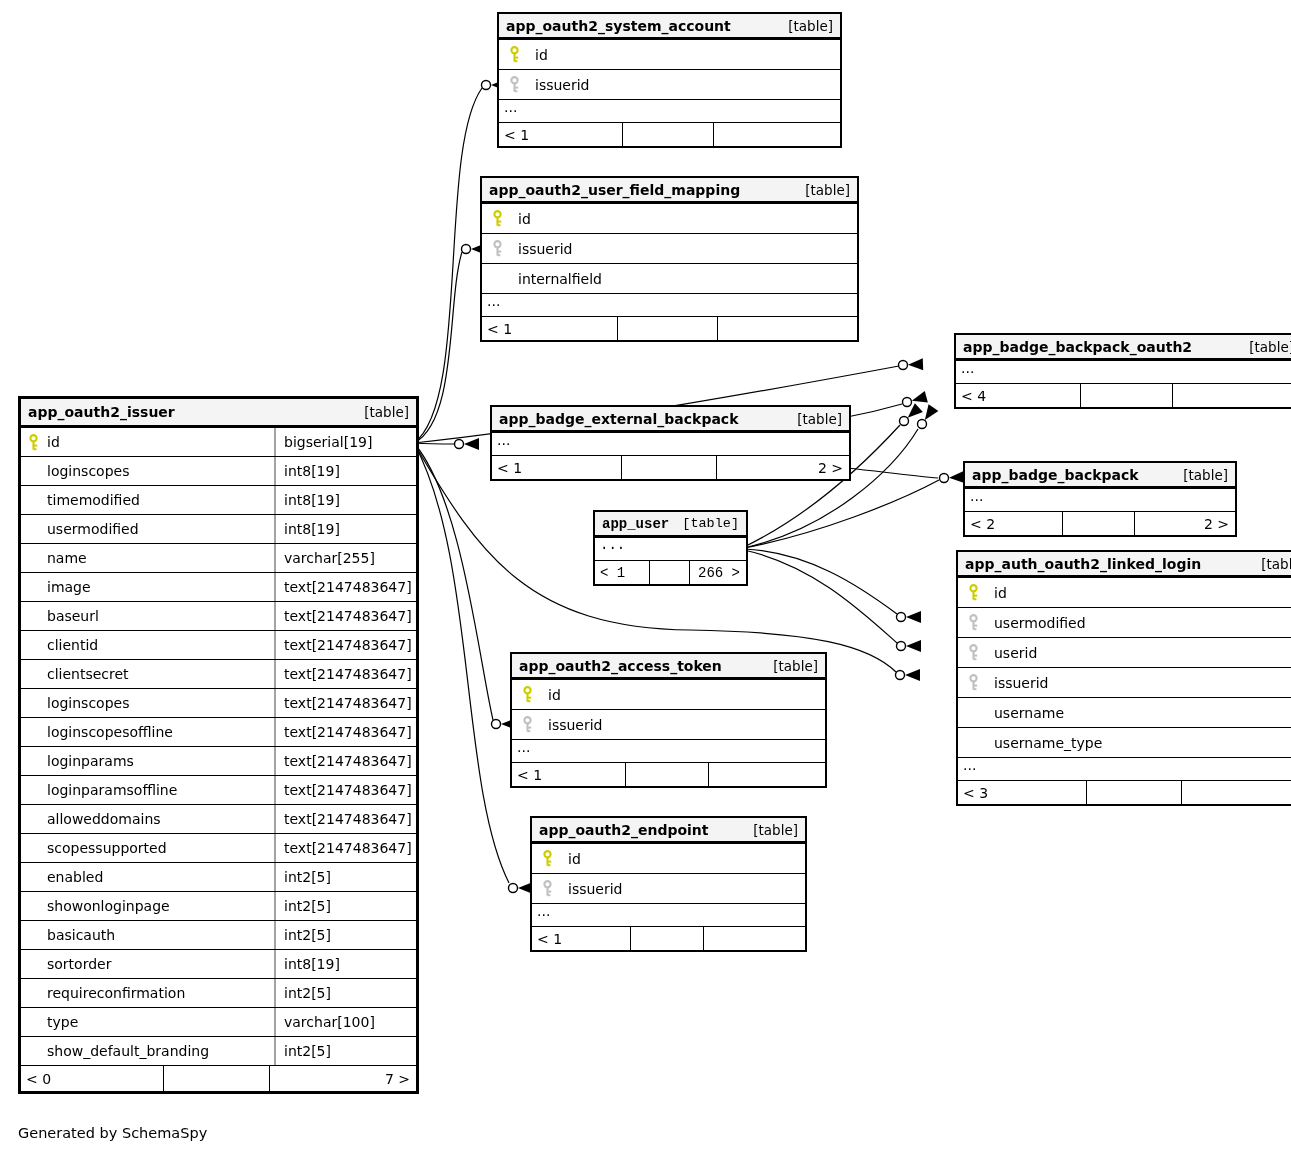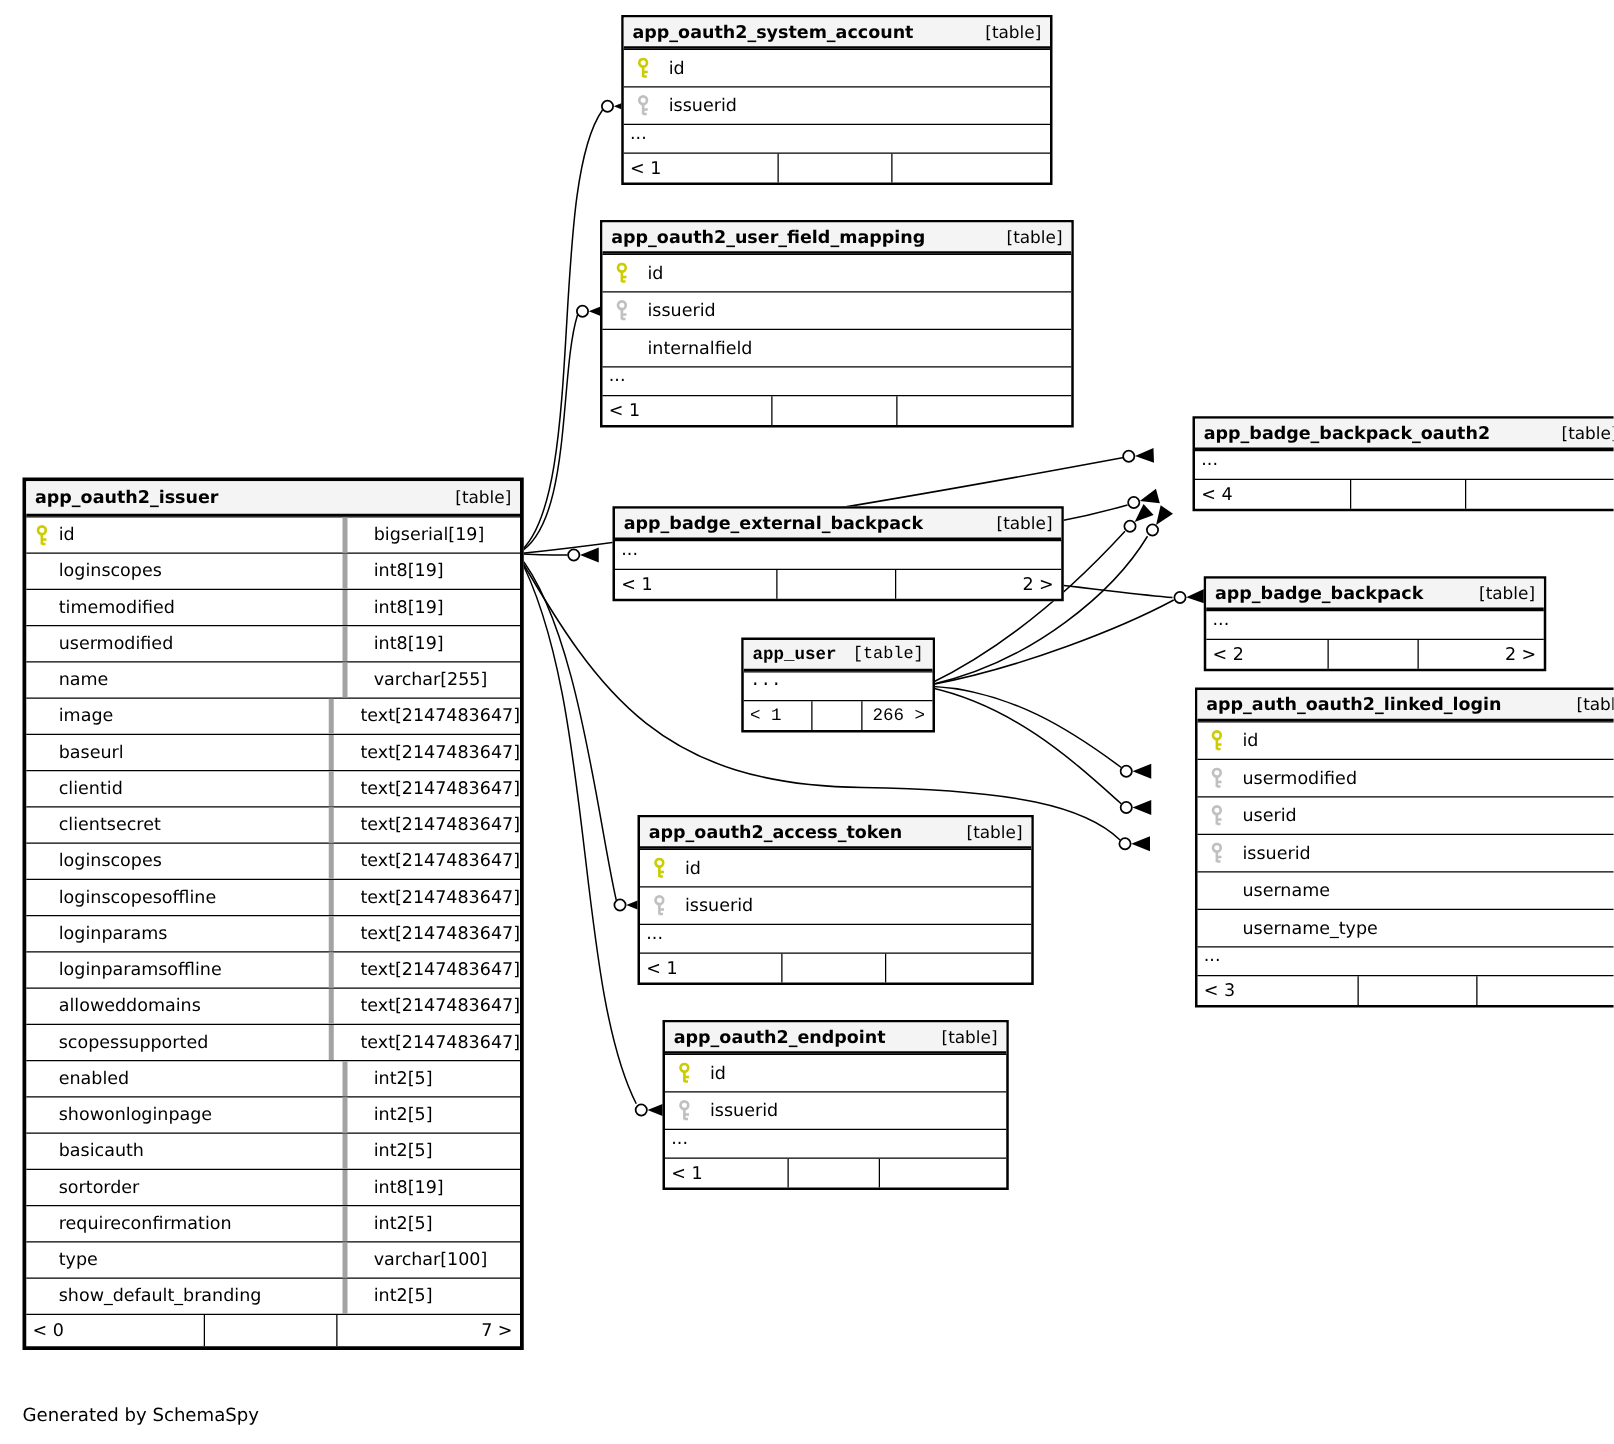--- a/index.html
+++ b/index.html
@@ -12,22 +12,22 @@
             padding:0 7px;border-bottom:2px solid #000;height:25px;box-sizing:border-box;}
   .t-header-main{height:28px;}
   .t-name{font-weight:bold;font-size:14px;white-space:nowrap;}
   .t-badge{font-size:13.5px;white-space:nowrap;margin-left:10px;}
   .t-row{display:flex;align-items:center;border-top:1px solid #000;height:30px;box-sizing:border-box;}
   .t-row:first-of-type{border-top:none;}
   .t-row-main{height:29px;}
   .icon-box{flex:0 0 36px;display:flex;align-items:center;padding-left:10px;box-sizing:border-box;}
   .icon-box-main{flex:0 0 26px;padding-left:7px;}
   .col-name{flex:1;white-space:nowrap;overflow:hidden;}
-  .col-type{flex:0 0 142px;border-left:4px solid #a3a3a3;align-self:stretch;display:flex;
-            align-items:center;padding-left:21px;box-sizing:border-box;white-space:nowrap;}
+  .col-type{flex:0 0 142px;border-left:2px solid #a3a3a3;align-self:stretch;display:flex;
+            align-items:center;padding-left:8px;box-sizing:border-box;white-space:nowrap;}
   .t-dots{border-top:1px solid #000;height:23px;box-sizing:border-box;padding-left:5px;
           display:flex;align-items:flex-start;line-height:15px;}
   .t-foot{display:flex;border-top:1px solid #000;height:24px;box-sizing:border-box;align-items:center;}
   .t-foot-main{height:26px;}
   .t-foot span{display:flex;align-items:center;height:100%;box-sizing:border-box;}
   .f1{flex:0 0 36%;padding-left:5px;}
   .f2{flex:0 0 27%;border-left:1px solid #000;border-right:1px solid #000;}
   .f3{flex:1;justify-content:flex-end;padding-right:6px;}
   #footer-note{position:absolute;left:18px;top:1125px;font-size:14.5px;z-index:2;}
 </style>
@@ -71,21 +71,21 @@
       <polygon points="948.9931476737729,477.7383202187853 964.2866064325492,482.9450580836685 963.6585749576338,470.9615036666137" fill="#000000"></polygon>
       <circle cx="944" cy="478" r="4.5" fill="#fff" stroke="#000000" stroke-width="1.4"></circle>
       <polygon points="907.7157241273869,417.6543469682057 922.8776801477011,412.0762568256872 914.8481128713947,403.1585189199585" fill="#000000"></polygon>
       <circle cx="904" cy="421" r="4.5" fill="#fff" stroke="#000000" stroke-width="1.4"></circle>
       <polygon points="924.8678821817552,419.90423977855505 938.3864409927548,411.0584177323264 928.5566164612869,404.1755004961139" fill="#000000"></polygon>
       <circle cx="922" cy="424" r="4.5" fill="#fff" stroke="#000000" stroke-width="1.4"></circle>
       <polygon points="911.8296291314454,400.7059047744874 927.8714307963965,402.61917405568397 924.7656022551662,391.0280641402152" fill="#000000"></polygon>
       <circle cx="907" cy="402" r="4.5" fill="#fff" stroke="#000000" stroke-width="1.4"></circle>
     </svg>
   <div id="footer-note">Generated by SchemaSpy</div>
-<div class="table-card main" style="left: 18px; top: 382px; width: 395px;">
+<div class="table-card main" style="left: 18px; top: 396px; width: 395px;">
       <div class="t-header t-header-main">
         <span class="t-name">app_oauth2_issuer</span>
         <span class="t-badge">[table]</span>
       </div>
       <div class="t-row t-row-main">
         <span class="icon-box icon-box-main">
           <svg width="11" height="17" viewBox="0 0 11 17" aria-hidden="true">
             <circle cx="5.5" cy="4.2" r="3.1" fill="none" stroke="#cccc00" stroke-width="2.1"></circle>
             <line x1="5.5" y1="7.4" x2="5.5" y2="15.6" stroke="#cccc00" stroke-width="2.1"></line>
             <line x1="5.5" y1="11.6" x2="9.2" y2="11.6" stroke="#cccc00" stroke-width="2"></line>

